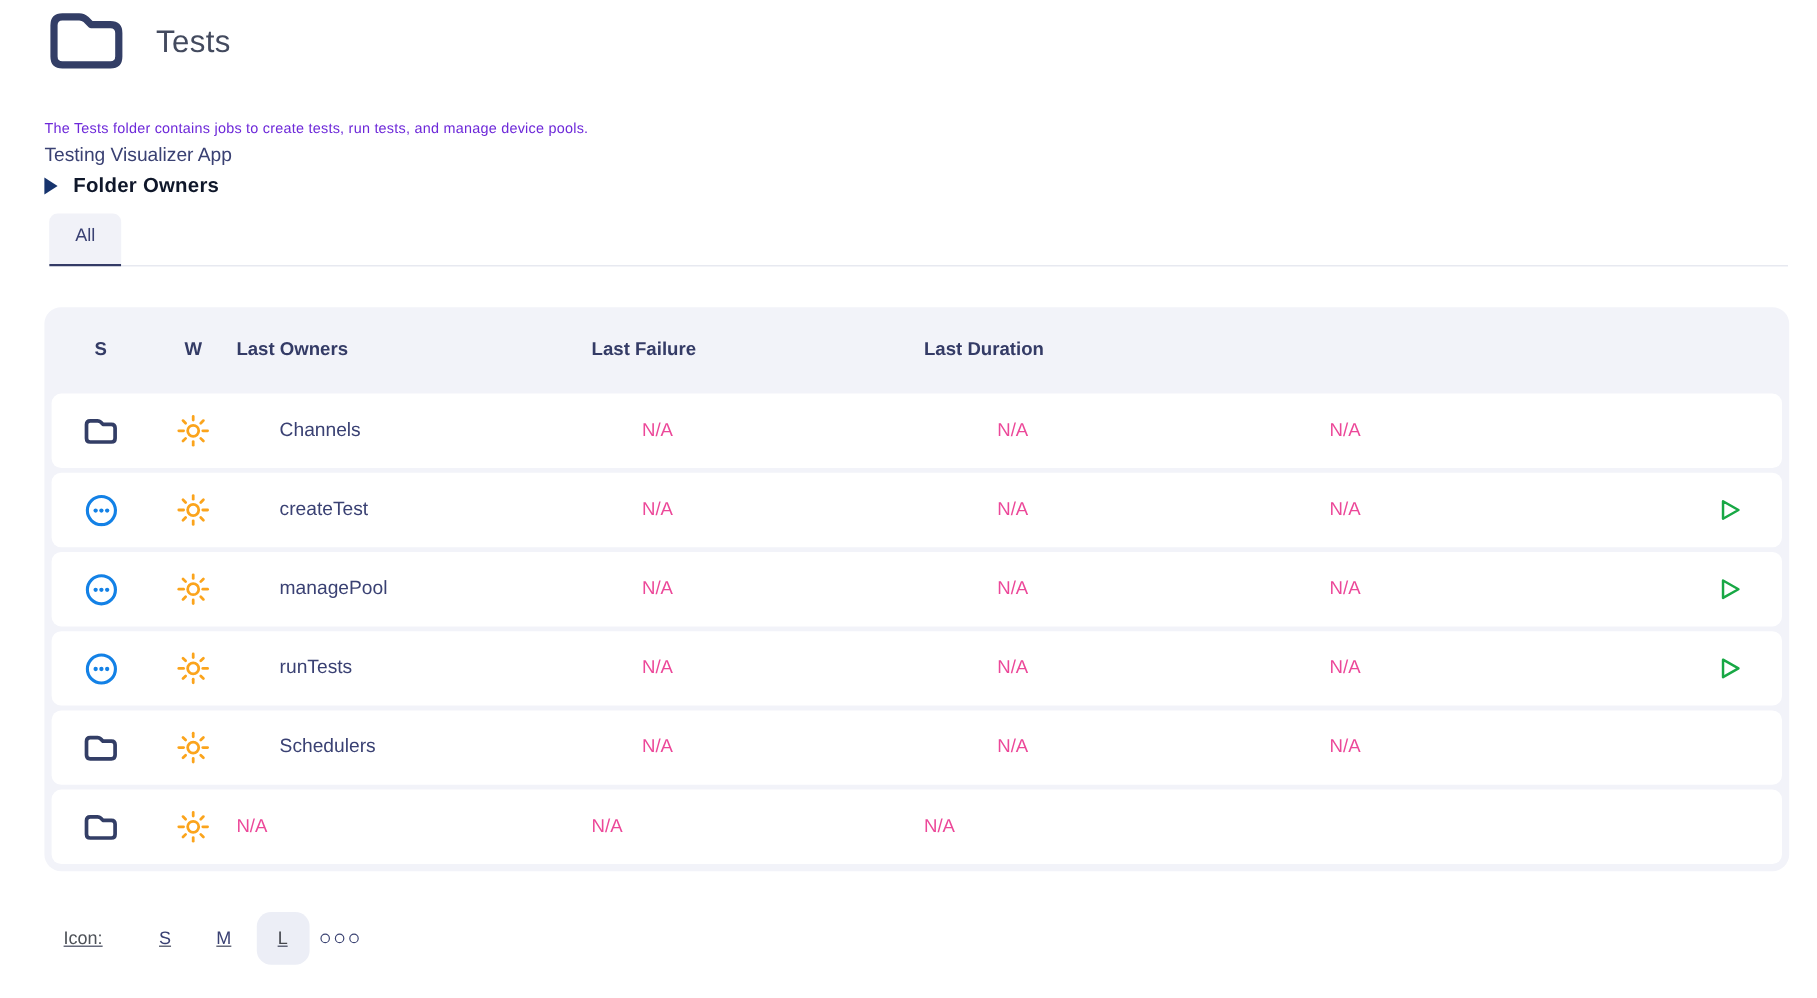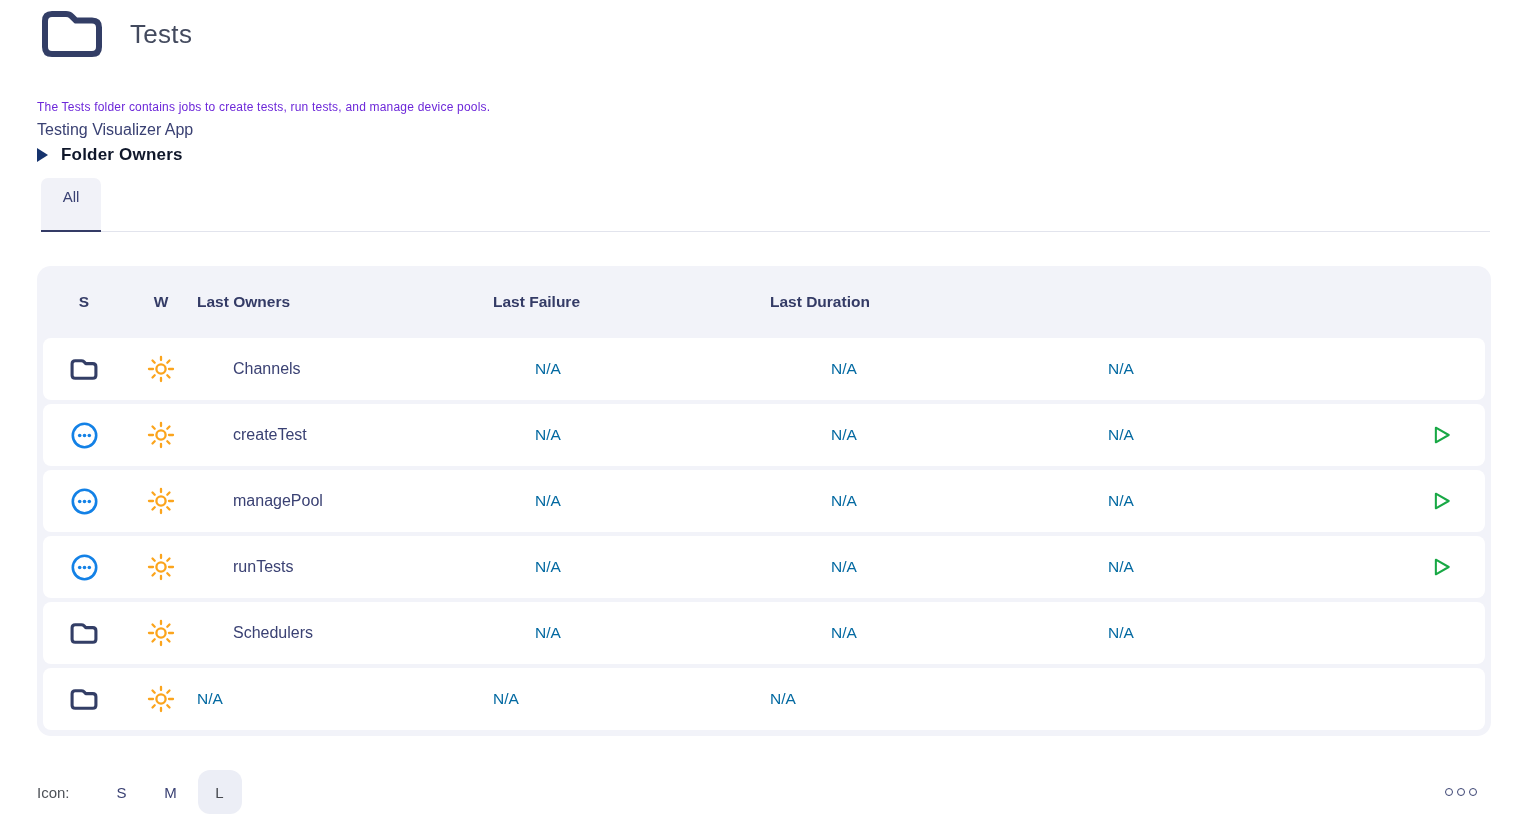--- a/index.html
+++ b/index.html
@@ -16,21 +16,21 @@
   .description { font-size:12px; color:#6d28d9; letter-spacing:.2px; }
   .app-link { display:inline-block; margin-top:7px; font-size:16px; color:#3a4173;
     text-decoration:none; cursor:pointer; }
   .section-toggle { display:flex; align-items:center; gap:13px; margin-top:6px; cursor:pointer; }
   .caret-right { width:0; height:0; border-top:7px solid transparent;
     border-bottom:7px solid transparent; border-left:11px solid #16336d; }
   .section-toggle-label { font-size:17px; font-weight:700; color:#0f172a; letter-spacing:.2px; }
 
   
   .tabbar { margin:13px 24px 0 41px; border-bottom:1px solid #e2e4ed; }
-  .tab { display:inline-block; min-width:60px; text-align:center; padding:10px 18px 25px;
+  .tab { display:inline-block; min-width:60px; text-align:center; padding:10px 18px 15px;
     background:#f1f2f8; border-radius:7px 7px 0 0; font-size:15px; color:#3a4173;
     border-bottom:2px solid #343b66; margin-bottom:-1px; cursor:pointer; }
 
   
   .table-card { margin:34px 23px 0 37px; background:#f2f3f9; border-radius:14px;
     padding:0 6px 6px; }
   .thead { display:flex; align-items:center; height:72px; font-size:15.5px;
     font-weight:700; color:#343b66; }
   .row { display:flex; align-items:center; height:62px; background:#ffffff;
     border-radius:8px; margin-bottom:4px; }
@@ -39,26 +39,26 @@
   .col-w   { width:72px;  display:flex; justify-content:center; }
   .col-name{ width:338px; padding-left:36px; }
   .col-ls  { width:296px; }
   .col-lf  { width:277px; }
   .col-ld  { width:260px; }
   .col-run { flex:1; display:flex; justify-content:flex-end; padding-right:28px; }
   .thead .col-s, .thead .col-w { cursor:pointer; }
   .thead .col-name, .thead .col-ls, .thead .col-lf, .thead .col-ld { cursor:pointer; }
   .sort-arrow { font-weight:700; color:#343b66; margin-left:8px; font-size:15px; }
   .job-link { font-size:16px; color:#3a4173; text-decoration:none; cursor:pointer; }
-  .na { font-size:15.5px; color:#0369a1; }
+  .na { font-size:15.5px; color:#ec4899; }
   .play-btn { background:none; border:none; cursor:pointer; line-height:0; padding:4px; }
 
   
-  .footer { display:flex; align-items:center; justify-content:space-between;
-    margin:34px 33px 0 37px; }
+  .footer { display:flex; align-items:center; 
+    margin:34px 33px 0 53px;text-decoration:underline; }
   .icon-sizes { display:flex; align-items:center; }
   .icon-size-label { font-size:15px; color:#4e5258; margin-right:30px; }
   .size-btn { font-size:15px; color:#3a4173; background:none; border:none;
     width:44px; height:44px; border-radius:12px; cursor:pointer; margin-right:5px;
     font-family:inherit; }
   .size-btn.selected { background:#eceef6; color:#45484e; }
   .overflow-btn { background:none; border:none; cursor:pointer; display:flex; gap:4px;
     padding:4px; }
   .overflow-btn span { width:8px; height:8px; border:1.7px solid #3c4473;
     border-radius:50%; display:block; }

